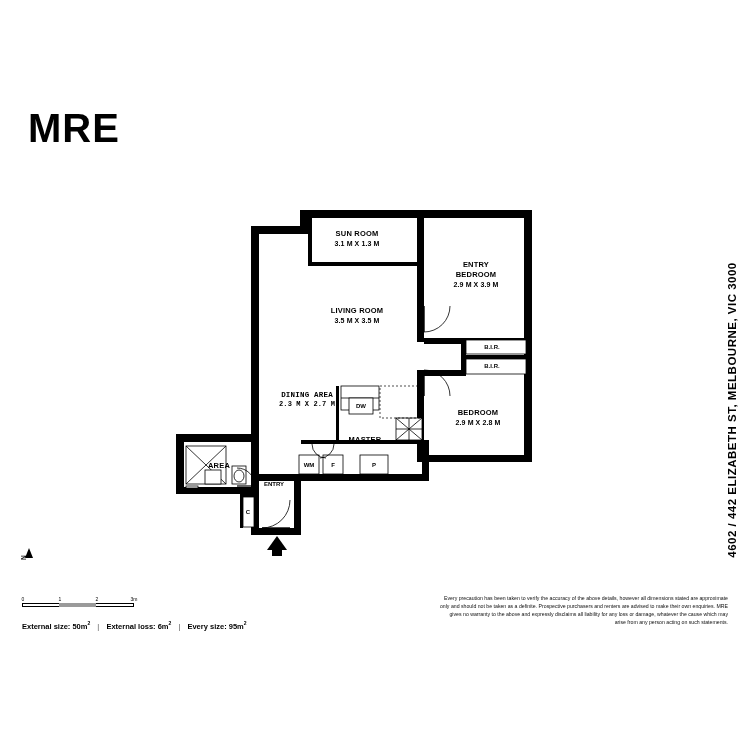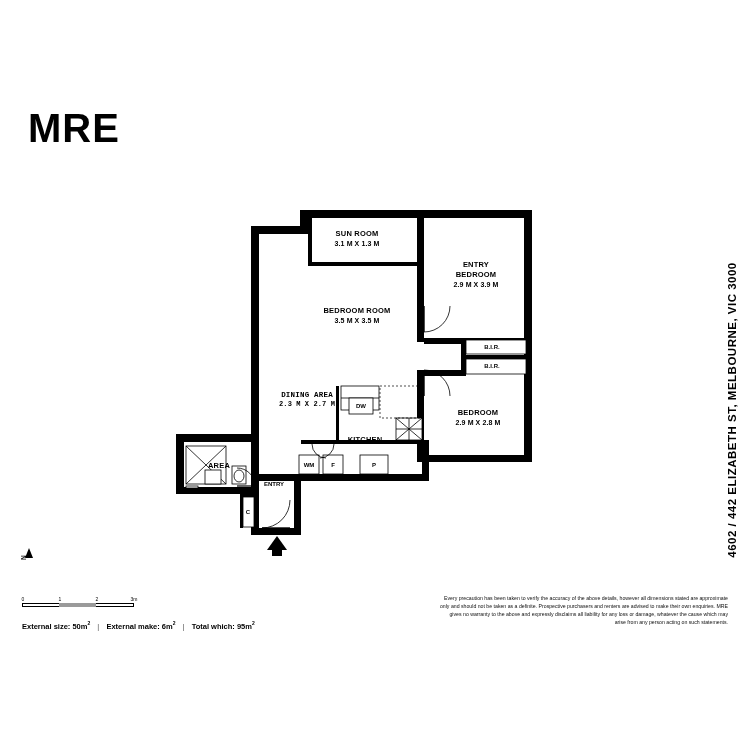--- a/index.html
+++ b/index.html
@@ -324,36 +324,36 @@
     <div class="dims">3.1 M X 1.3 M</div>
   </div>
 
   <div class="room-label" style="left:476px; top:275px;">
     <div>ENTRY</div>
     <div>BEDROOM</div>
     <div class="dims">2.9 M X 3.9 M</div>
   </div>
 
   <div class="room-label" style="left:357px; top:316px;">
-    <div>BEDROOM ROOM</div>
+    <div>LIVING ROOM</div>
     <div class="dims">3.5 M X 3.5 M</div>
   </div>
 
   <div class="room-label" style="left:307px; top:400px;font-family:Liberation Mono, monospace;">
     <div>DINING AREA</div>
     <div class="dims">2.3 M X 2.7 M</div>
   </div>
 
   <div class="room-label" style="left:478px; top:418px;">
     <div>BEDROOM</div>
     <div class="dims">2.9 M X 2.8 M</div>
   </div>
 
   <div class="room-label" style="left:365px; top:440px;">
-    <div>KITCHEN</div>
+    <div>MASTER</div>
   </div>
 
   <div class="room-label" style="left:219px; top:466px;">
     <div>AREA</div>
   </div>
 
   <div class="tiny-label" style="left:492px; top:347px;">B.I.R.</div>
   <div class="tiny-label" style="left:492px; top:366px;">B.I.R.</div>
   <div class="tiny-label" style="left:361px; top:406px;">DW</div>
   <div class="tiny-label" style="left:309px; top:465px;">WM</div>
@@ -375,22 +375,22 @@
     <span class="tick" style="left:1px;">0</span>
     <span class="tick" style="left:38px;">1</span>
     <span class="tick" style="left:75px;">2</span>
     <span class="tick" style="left:112px;">3m</span>
   </div>
 
   <div class="sizes">
     <span>External size:</span>
     <span>50</span><span>m</span><sup>2</sup>
     <span class="sep">|</span>
-    <span>External make:</span>
+    <span>External loss:</span>
     <span>6</span><span>m</span><sup>2</sup>
     <span class="sep">|</span>
-    <span>Total which:</span>
+    <span>Every size:</span>
     <span>95</span><span>m</span><sup>2</sup>
   </div>
 
   <div class="disclaimer">Every precaution has been taken to verify the accuracy of the above details, however all dimensions stated are approximate only and should not be taken as a definite. Prospective purchasers and renters are advised to make their own enquiries. MRE gives no warranty to the above and expressly disclaims all liability for any loss or damage, whatever the cause which may arise from any person acting on such statements.</div>
 
 </div>
 
 </body></html>

